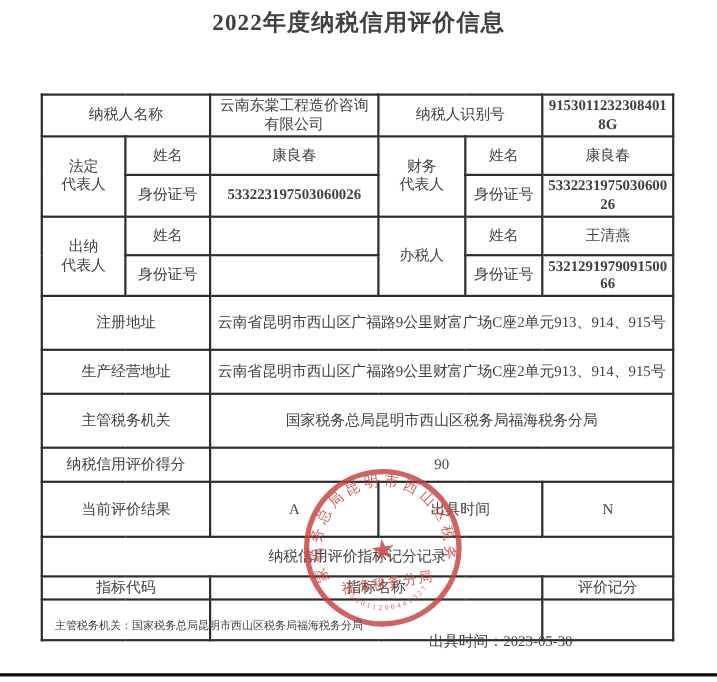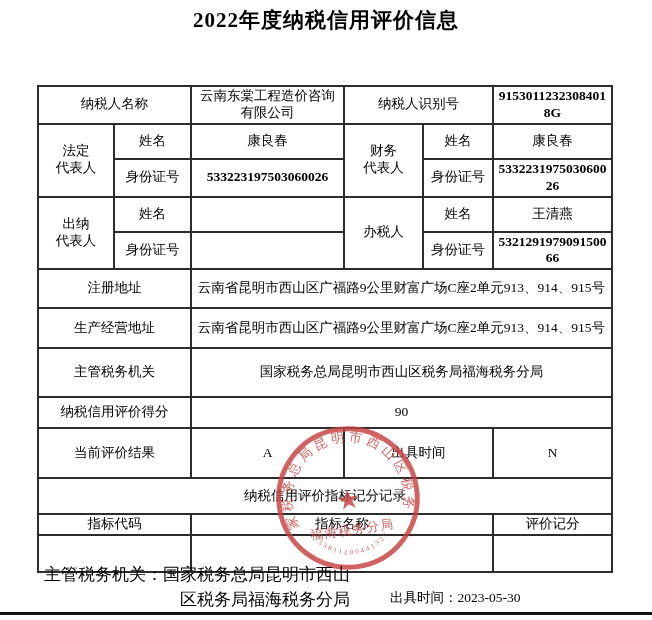--- a/index.html
+++ b/index.html
@@ -1,18 +1,18 @@
 <!DOCTYPE html>
 <html><head>
 <meta charset="utf-8">
 <style>
   html,body { margin:0; padding:0; background:#ffffff; }
   .page {
     position:relative; width:652px; height:620px; background:#ffffff;
-    font-family:"Liberation Serif","DejaVu Serif",serif; color:#000000;
+    font-family:"Liberation Serif","DejaVu Serif",serif; color:#404040;
     overflow:hidden;
   }
   .doc-title {
     position:absolute; top:6px; left:0; width:652px; margin:0;
     text-align:center; font-size:21px; font-weight:bold; letter-spacing:1px;
   }
   table.info-table {
     position:absolute; left:37px; top:85px; width:574px;
     border-collapse:collapse; table-layout:fixed;
   }
@@ -22,24 +22,24 @@
   }
   .num { word-break:break-all;font-weight:bold; }
   .two-line span { display:block; }
   .stamp {
     position:absolute; left:270px; top:420px; width:156px; height:156px;
     transform:rotate(-8deg); transform-origin:center; opacity:0.82;
     pointer-events:none;
   }
   .footer-authority {
     position:absolute; left:30px; top:563px; width:320px;
-    text-align:right; font-size:17px; line-height:1.45;
+    text-align:center; font-size:10px; line-height:1.45;
   }
   .footer-date {
-    position:absolute; left:390px; top:574px; font-size:13.5px;margin-top:15px;
+    position:absolute; left:390px; top:574px; font-size:13.5px;
   }
   .bottom-rule {
     position:absolute; left:0; top:612px; width:652px; height:3px;
     background:#111111;
   }
 </style>
 </head>
 <body>
 
 <div class="page">
@@ -92,21 +92,21 @@
         <td rowspan="2">办税人</td>
         <td>姓名</td>
         <td>王清燕</td>
       </tr>
       <tr style="height:35px">
         <td>身份证号</td>
         <td class="num"></td>
         <td>身份证号</td>
         <td class="num">532129197909150066</td>
       </tr>
-      <tr style="height:39px">
+      <tr style="height:49px">
         <td colspan="2">注册地址</td>
         <td colspan="4">云南省昆明市西山区广福路9公里财富广场C座2单元913、914、915号</td>
       </tr>
       <tr style="height:40px">
         <td colspan="2">生产经营地址</td>
         <td colspan="4">云南省昆明市西山区广福路9公里财富广场C座2单元913、914、915号</td>
       </tr>
       <tr style="height:49px">
         <td colspan="2">主管税务机关</td>
         <td colspan="4">国家税务总局昆明市西山区税务局福海税务分局</td>

